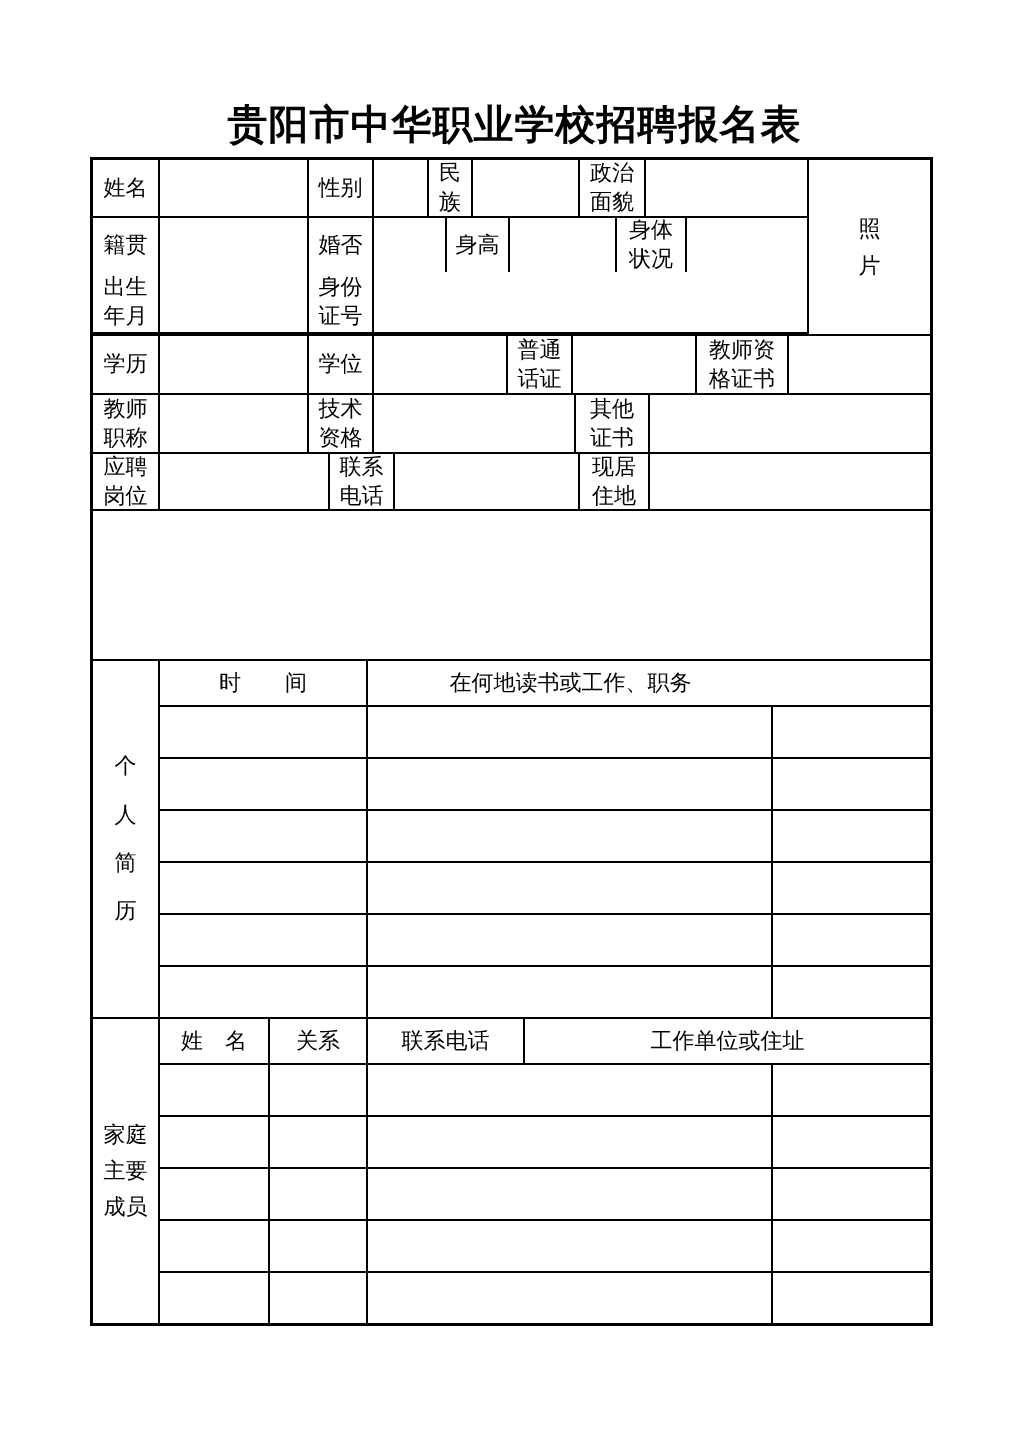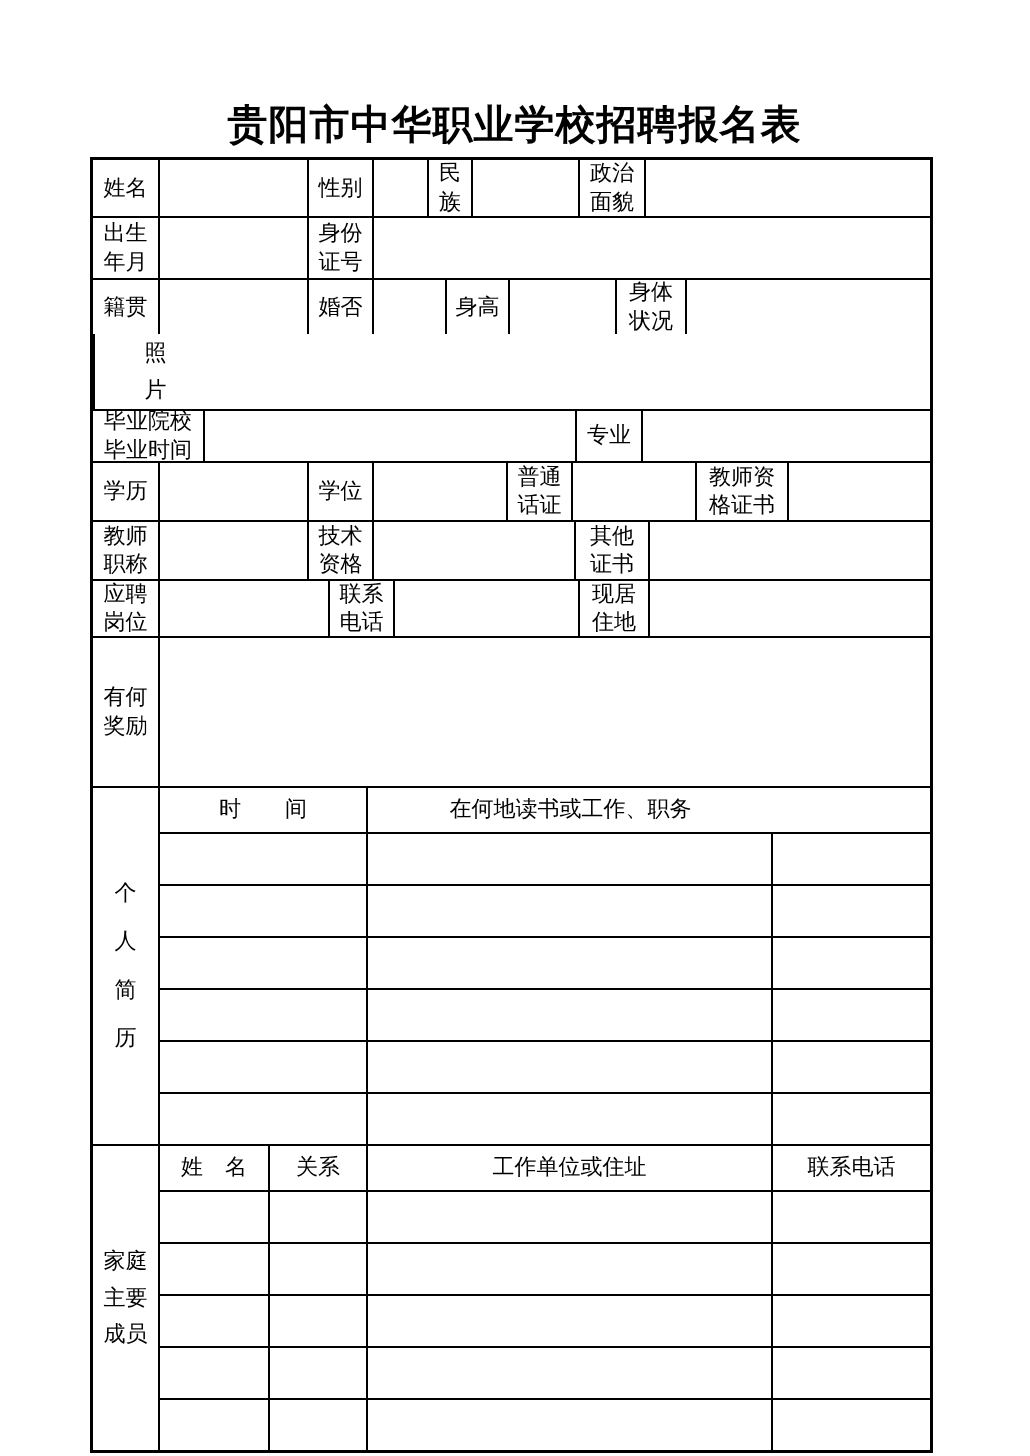--- a/index.html
+++ b/index.html
@@ -21,21 +21,21 @@
   }
   .row{display:flex;}
   .bb{border-bottom:2px solid #000;}
   .c{
     box-sizing:border-box;display:flex;align-items:center;justify-content:center;
     text-align:center;white-space:pre-line;overflow:hidden;
     border-right:2px solid #000;
   }
   .row > .c:last-child{border-right:none;}
   .flex1{flex:1;}
-  .tgroup{display:flex;flex-direction:column;}
+  .tgroup{display:flex;}
   .tleft{flex:1;display:flex;flex-direction:column;}
   .photo{
     width:123px;box-sizing:border-box;border-left:2px solid #000;
     display:flex;align-items:center;justify-content:center;
     text-align:center;white-space:pre-line;line-height:1.7;
   }
   .section{display:flex;}
   .vlabel{
     width:67px;box-sizing:border-box;border-right:2px solid #000;
     display:flex;align-items:center;justify-content:center;
@@ -63,51 +63,44 @@
           <div class="c" style="width:149px"></div>
           <div class="c" style="width:65px">性别</div>
           <div class="c" style="width:55px"></div>
           <div class="c" style="width:44px">民
 族</div>
           <div class="c" style="width:107px"></div>
           <div class="c" style="width:66px">政治
 面貌</div>
           <div class="c flex1"></div>
         </div>
-        <div class="row bb" style="height:60px">
-          <div class="c" style="width:67px">出生
-年月</div>
-          <div class="c" style="width:149px"></div>
-          <div class="c" style="width:65px">身份
-证号</div>
-          <div class="c flex1"></div>
-        </div>
         <div class="row" style="height:54px">
           <div class="c" style="width:67px">籍贯</div>
           <div class="c" style="width:149px"></div>
           <div class="c" style="width:65px">婚否</div>
           <div class="c" style="width:73px"></div>
           <div class="c" style="width:63px">身高</div>
           <div class="c" style="width:107px"></div>
           <div class="c" style="width:70px">身体
 状况</div>
           <div class="c flex1"></div>
         </div>
+        <div class="row bb" style="height:60px">
+          <div class="c" style="width:67px">出生
+年月</div>
+          <div class="c" style="width:149px"></div>
+          <div class="c" style="width:65px">身份
+证号</div>
+          <div class="c flex1"></div>
+        </div>
       </div>
       <div class="photo">照
 片</div>
     </div>
 
-    <div class="row bb" style="height:50px">
-      <div class="c" style="width:112px">毕业院校
-毕业时间</div>
-      <div class="c" style="width:372px"></div>
-      <div class="c" style="width:66px">专业</div>
-      <div class="c flex1"></div>
-    </div>
 
     <div class="row bb" style="height:57px">
       <div class="c" style="width:67px">学历</div>
       <div class="c" style="width:149px"></div>
       <div class="c" style="width:65px">学位</div>
       <div class="c" style="width:134px"></div>
       <div class="c" style="width:65px">普通
 话证</div>
       <div class="c" style="width:124px"></div>
       <div class="c" style="width:92px">教师资
@@ -133,22 +126,20 @@
       <div class="c" style="width:170px"></div>
       <div class="c" style="width:65px">联系
 电话</div>
       <div class="c" style="width:185px"></div>
       <div class="c" style="width:70px">现居
 住地</div>
       <div class="c flex1"></div>
     </div>
 
     <div class="row bb" style="height:148px">
-      <div class="c" style="width:67px">有何
-奖励</div>
       <div class="c flex1"></div>
     </div>
 
     <div class="section bb">
       <div class="vlabel vl-resume">个
 人
 简
 历</div>
       <div class="sbody">
         <div class="row bb" style="height:44px">
@@ -191,22 +182,22 @@
     </div>
 
     <div class="section">
       <div class="vlabel vl-family">家庭
 主要
 成员</div>
       <div class="sbody">
         <div class="row bb" style="height:44px">
           <div class="c" style="width:110px">姓　名</div>
           <div class="c" style="width:98px">关系</div>
+          <div class="c flex1">联系电话</div>
           <div class="c" style="width:405px">工作单位或住址</div>
-          <div class="c flex1">联系电话</div>
         </div>
         <div class="rows">
           <div class="row" style="height:50px">
             <div class="c" style="width:110px"></div>
             <div class="c" style="width:98px"></div>
             <div class="c" style="width:405px"></div>
             <div class="c flex1"></div>
           </div>
         <div class="row" style="height:50px">
             <div class="c" style="width:110px"></div>

